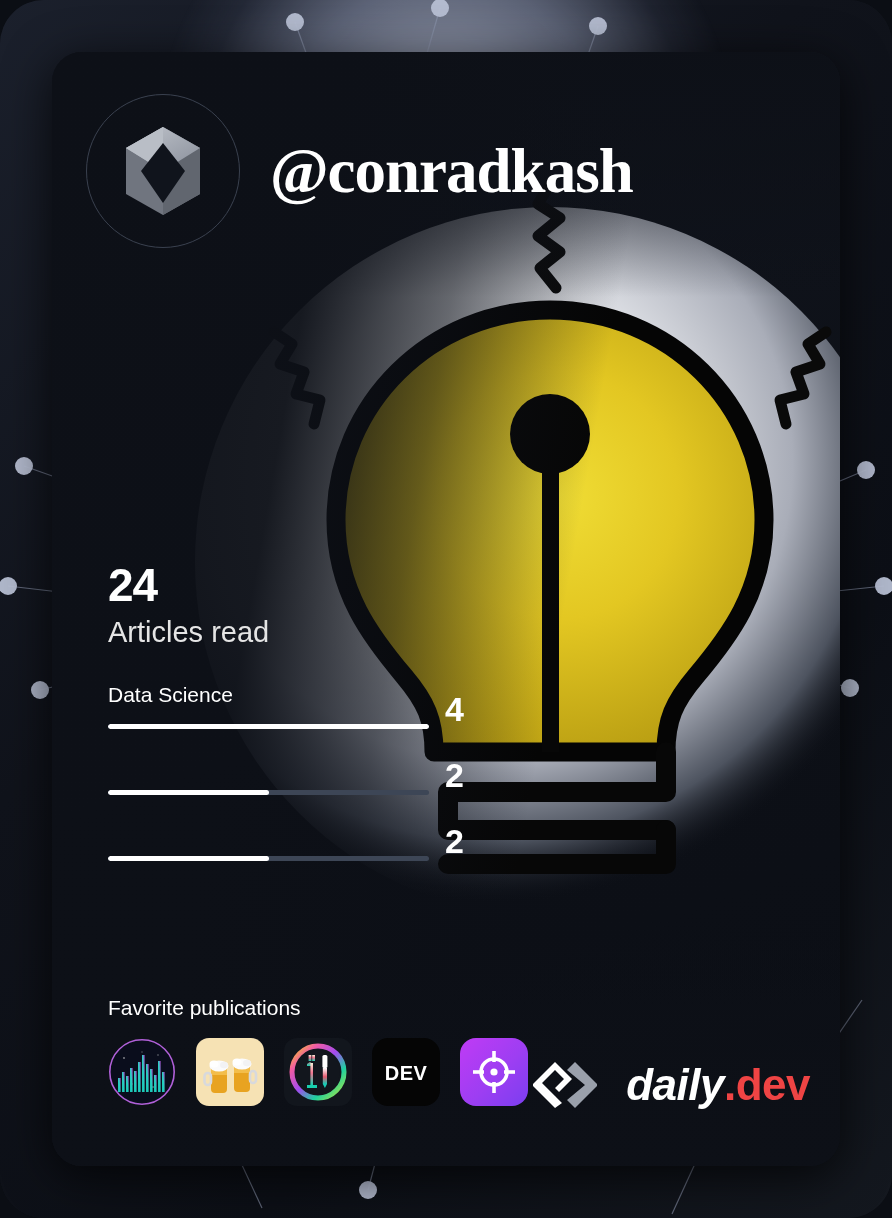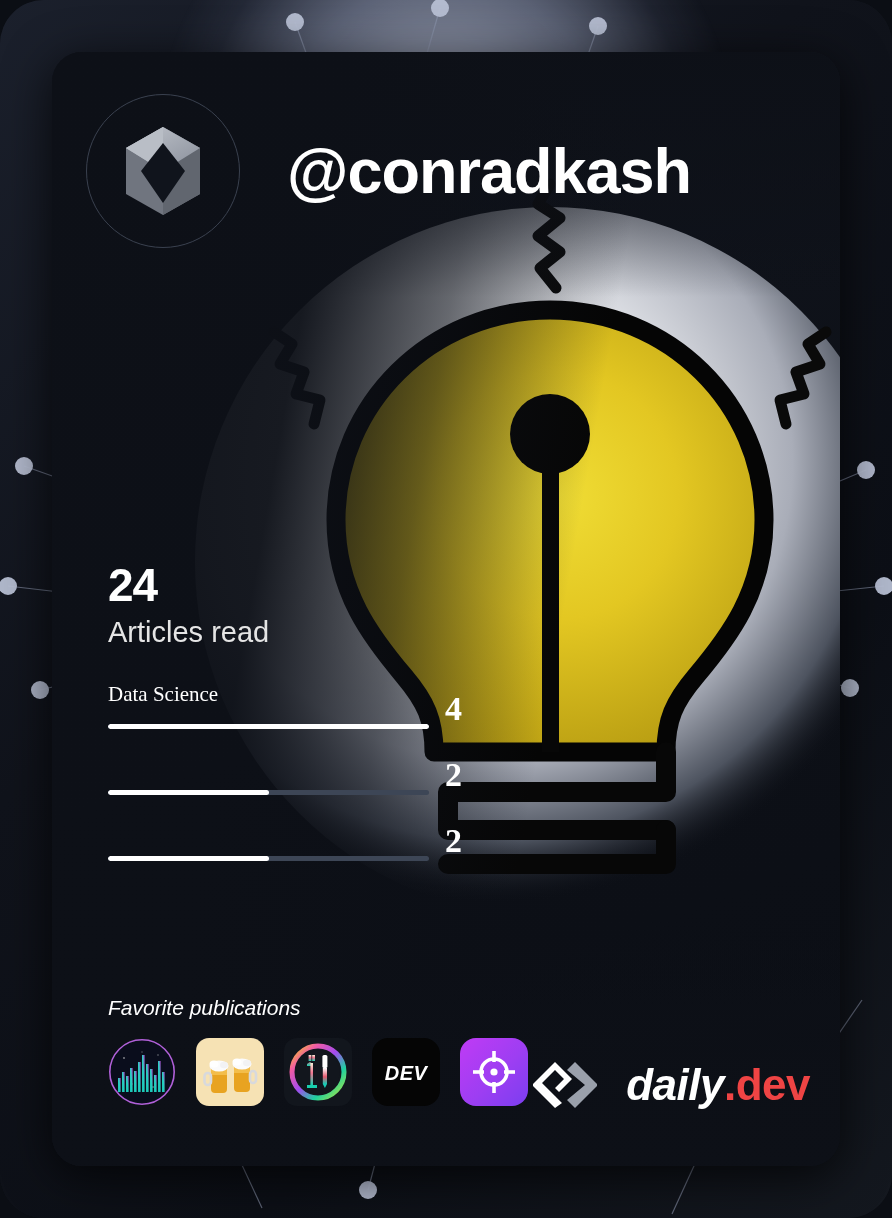--- a/index.html
+++ b/index.html
@@ -115,21 +115,22 @@
         rgba(13,16,23,0.0) 22%);
   }
 
   
   .header {
     position: absolute;
     left: 34px;
     top: 42px;
     display: flex;
     align-items: center;
-    gap: 47px;
+    gap: 30px;
+    font-family: Liberation Serif, serif;
   }
 
   .avatar {
     width: 154px;
     height: 154px;
     border-radius: 50%;
     border: 1.5px solid #3a414f;
     display: flex;
     align-items: center;
     justify-content: center;
@@ -167,21 +168,20 @@
     color: #e5e5e5;
     margin-top: 10px;
     line-height: 1;
   }
 
   .tags { margin-top: 33px; }
 
   .tag-row {
     position: relative;
     height: 66px;
-    font-family: Liberation Serif, serif;
   }
   .tag-name {
     font-size: 21px;
     color: #ffffff;
     line-height: 1;
     padding-top: 4px;
   }
   .tag-bar {
     position: absolute;
     left: 0;
@@ -206,21 +206,20 @@
     color: #ffffff;
     line-height: 1;
   }
 
   
   .pubs {
     position: absolute;
     left: 56px;
     top: 945px;
     width: 700px;
-    font-style: italic;
   }
   .pubs-title {
     font-size: 21px;
     color: #ffffff;
     line-height: 1;
   }
   .pubs-row {
     margin-top: 20px;
     display: flex;
     align-items: center;

